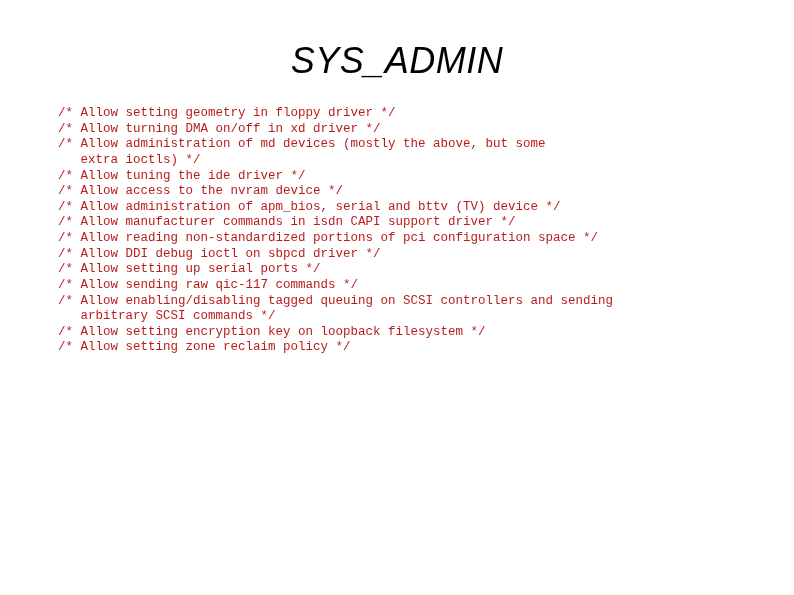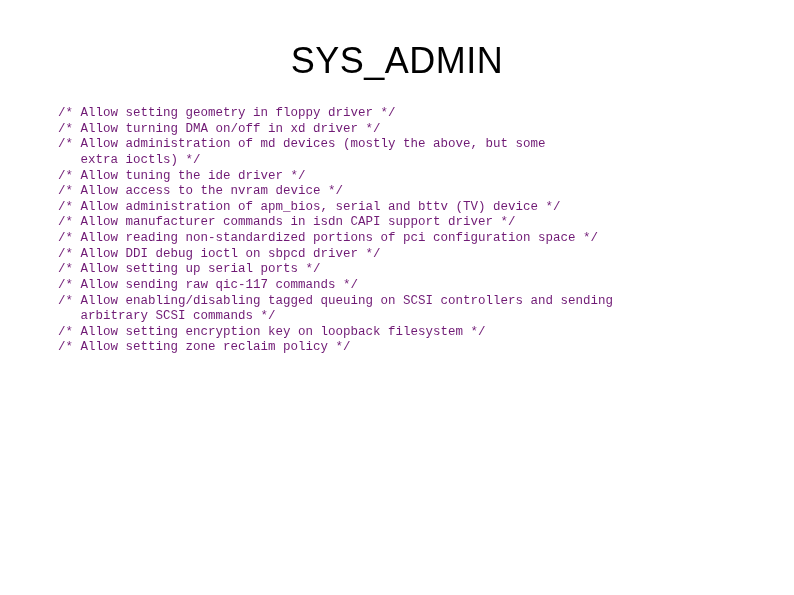--- a/index.html
+++ b/index.html
@@ -14,29 +14,30 @@
       font-family: Arial, Helvetica, sans-serif;
       position: relative;
     }
     .title {
       text-align: center;
       font-size: 36px;
       font-weight: normal;
       padding-top: 40px;
       padding-bottom: 24px;
       letter-spacing: 0.5px;
+      font-style: italic;
     }
     .code-block {
       font-family: "Courier New", Courier, monospace;
       font-size: 12.5px;
       line-height: 1.25;
       white-space: pre;
       padding-left: 58px;
       padding-right: 30px;
-      color: #701a75;
+      color: #b91c1c;
     }
   </style>
 </head>
 <body>
 
 <h1 class="title">SYS_ADMIN</h1>
 <div class="code-block">/* Allow setting geometry in floppy driver */
 /* Allow turning DMA on/off in xd driver */
 /* Allow administration of md devices (mostly the above, but some
    extra ioctls) */

